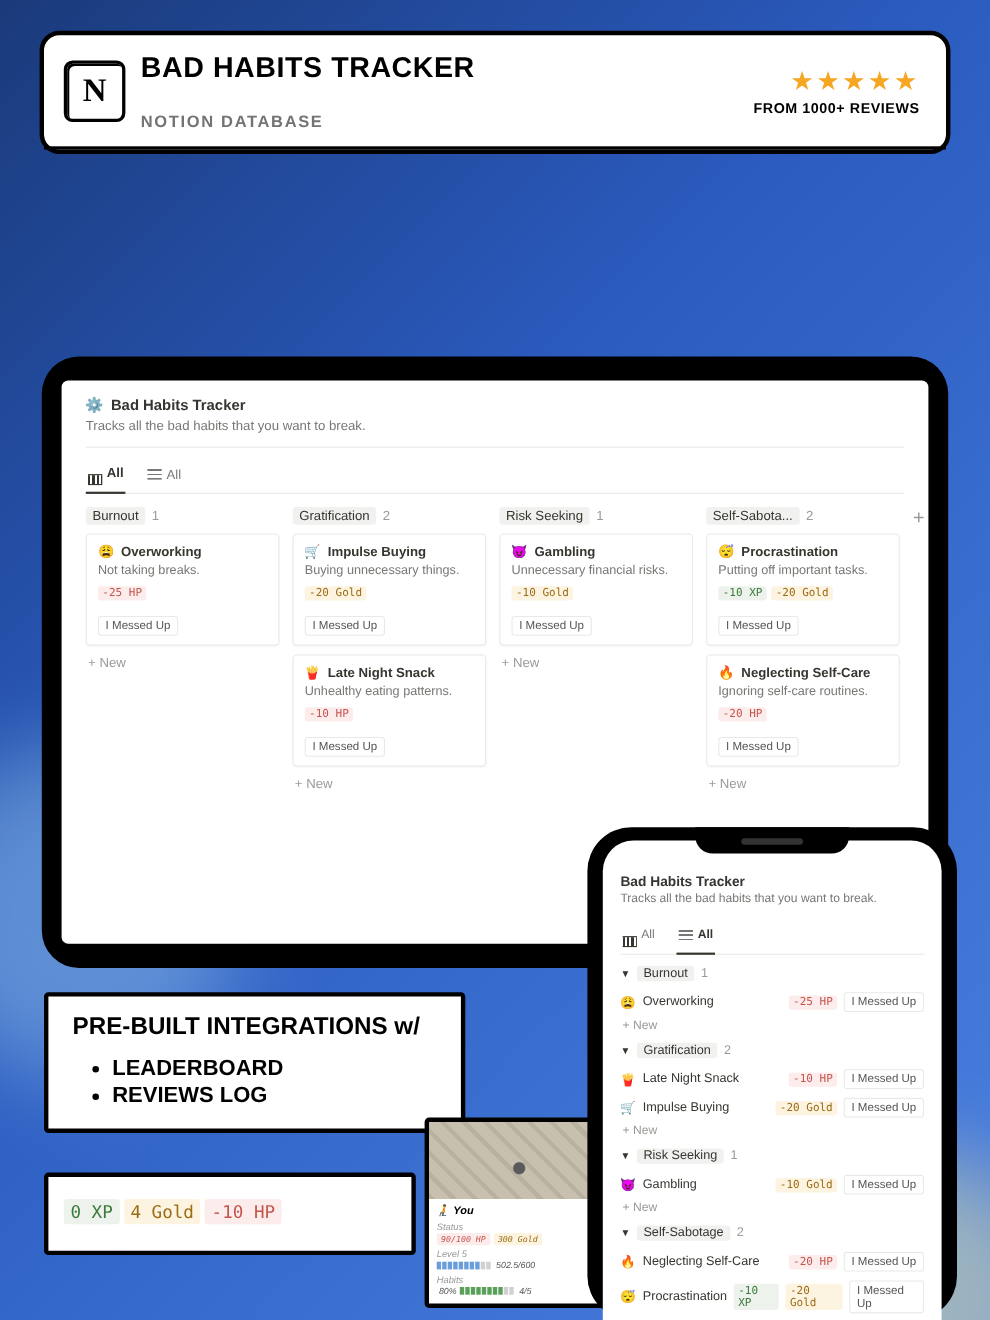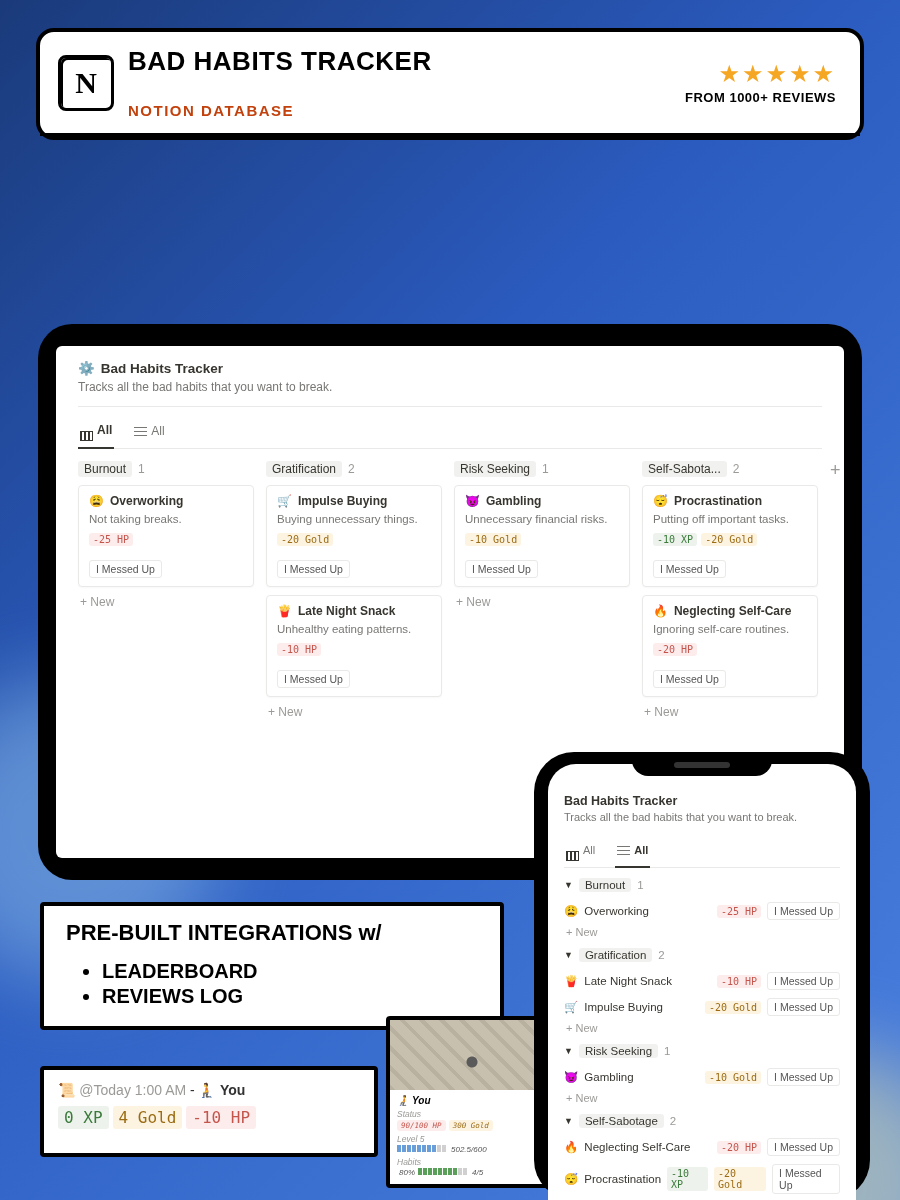--- a/index.html
+++ b/index.html
@@ -44,21 +44,21 @@
     border: 3px solid #000;
     border-radius: 8px;
     display: flex; align-items: center; justify-content: center;
     font-weight: 900; font-size: 30px;
     font-family: Georgia, serif;
     box-shadow: 2px 2px 0 #000 inset;
     margin-right: 14px;
   }
   .top-titles { flex: 1; }
   .top-title { font-size: 26px; font-weight: 900; letter-spacing: 0.5px; }
-  .top-sub   { font-size: 15px; font-weight: 600; letter-spacing: 1.5px; color: #c2410c; margin-top: 25px; }
+  .top-sub   { font-size: 15px; font-weight: 600; letter-spacing: 1.5px; color: #737373; margin-top: 25px; }
   .reviews   { text-align: right; }
   .stars { color: #f5a623; font-size: 24px; letter-spacing: 2px; }
   .reviews-text { font-size: 13px; font-weight: 800; letter-spacing: 0.5px; margin-top: 2px; }
   .top-headline {
     padding: 14px 24px 22px;
     font-size: 44px;
     font-weight: 900;
     line-height: 1.05;
     letter-spacing: -0.5px;
   }
@@ -162,21 +162,21 @@
     font-size: 11.5px; padding: 4px 0;
   }
   .prow .title { flex: 1; font-weight: 500; }
   .prow .btn-mu { margin-top: 0; }
   .pnew { color: #9b9a97; font-size: 11px; margin: 2px 0 2px 2px; }
 
   
   .integ {
     position: absolute;
     left: 40px; top: 902px;
-    width: 464px;
+    width: 383px;
     background: #fff;
     border: 4px solid #000;
     border-radius: 4px;
     padding: 14px 22px 16px;
     z-index: 20;
   }
   .integ-title { font-size: 22px; font-weight: 900; }
   .integ ul { list-style: disc; margin: 14px 0 0 36px; }
   .integ li { font-size: 20px; font-weight: 900; margin: 2px 0; }
 
@@ -214,21 +214,21 @@
   .lboard-img {
     height: 70px;
     background: #c8c0ae;
     background-image:
       radial-gradient(circle at 50% 60%, #5a5a5a 5px, transparent 6px),
       repeating-linear-gradient(45deg, rgba(0,0,0,0.08) 0 4px, transparent 4px 14px);
   }
   .lboard-body { padding: 5px 7px 7px; }
   .lb-you { font-weight: 700; font-size: 10px; }
   .lb-label { color: #9b9a97; font-size: 8.5px; margin-top: 3px; }
-  .lb-bars { display: flex; align-items: flex-start; gap: 3px; margin-top: 1px; }
+  .lb-bars { display: flex; align-items: center; gap: 3px; margin-top: 1px; }
   .seg { display: flex; gap: 1px; }
   .seg span { width: 4px; height: 7px; background: #d0d0d0; }
   .seg .on.lvl  { background: #6a9ed8; }
   .seg .on.hab  { background: #5aa05a; }
   .lb-val { font-size: 8px; color: #555; margin-left: 2px; }
 </style>
 </head>
 <body>
 
 <div class="top-card">
@@ -455,25 +455,20 @@
 
 <div class="integ">
   <div class="integ-title">PRE-BUILT INTEGRATIONS w/</div>
   <ul>
     <li>LEADERBOARD</li>
     <li>REVIEWS LOG</li>
   </ul>
 </div>
 
 <div class="alog">
-  <div class="alog-line1">
-    <span>📜</span>
-    <span class="at">@Today 1:00 AM</span><span> - </span><span>🧎</span>
-    <b>You</b>
-  </div>
   <div class="badges">
     <span class="badge xp">0 XP</span>
     <span class="badge gold">4 Gold</span>
     <span class="badge hp">-10 HP</span>
   </div>
 </div>
 
 <div class="lboard">
   <div class="lboard-img"></div>
   <div class="lboard-body">

